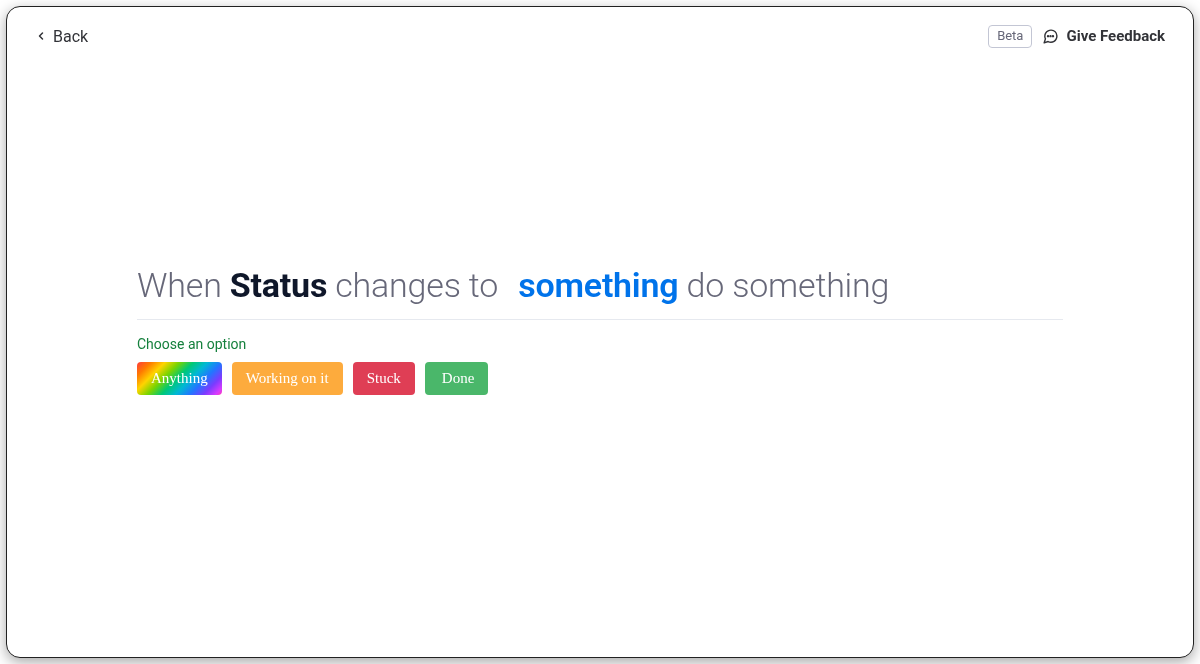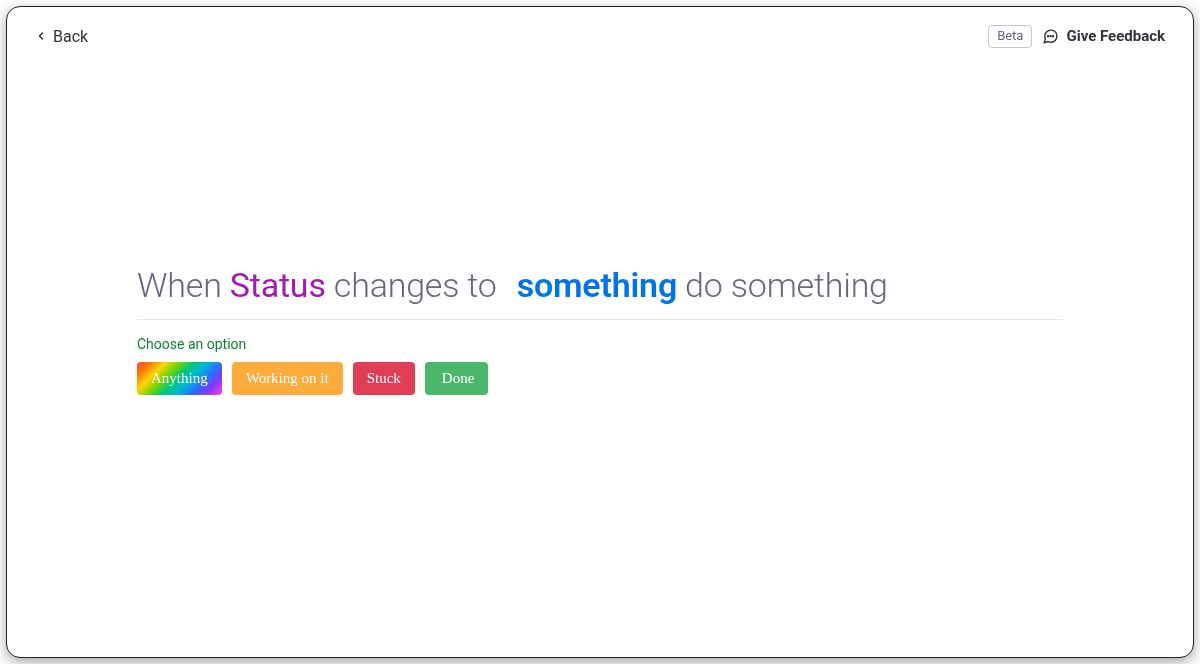--- a/index.html
+++ b/index.html
@@ -80,22 +80,22 @@
     }
     .sentence {
       font-size: 34px;
       font-weight: 300;
       color: #676879;
       padding-bottom: 14px;
       border-bottom: 1px solid #e6e9ef;
       letter-spacing: -0.2px;
     }
     .sentence .strong {
-      font-weight: 400;
-      color: #a21caf;
+      font-weight: 700;
+      color: #0f172a;
     }
     .sentence .highlight {
       font-weight: 600;
       color: #0073ea;
       margin-left: 12px;
     }
     .choose-label {
       margin-top: 16px;
       font-size: 14px;
       color: #15803d;

